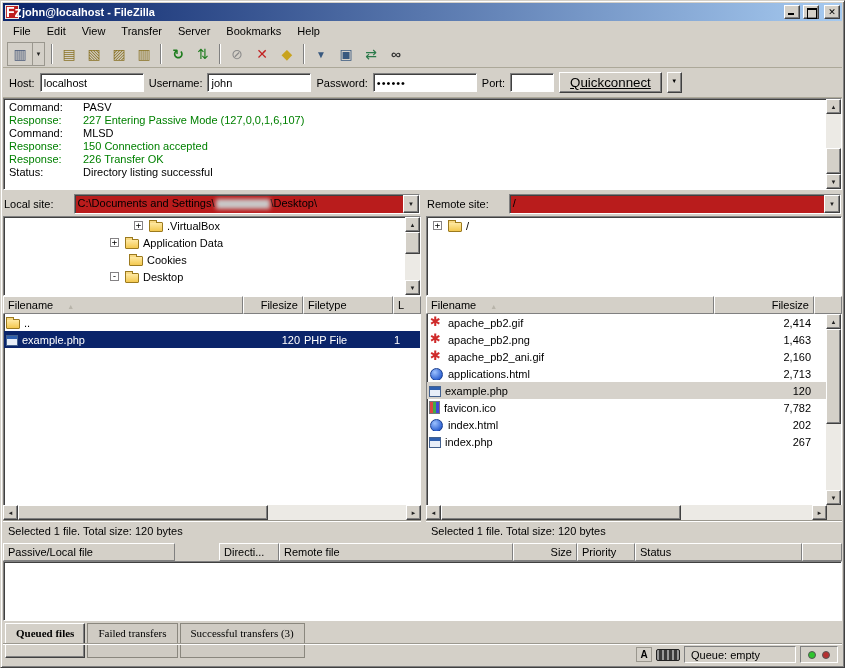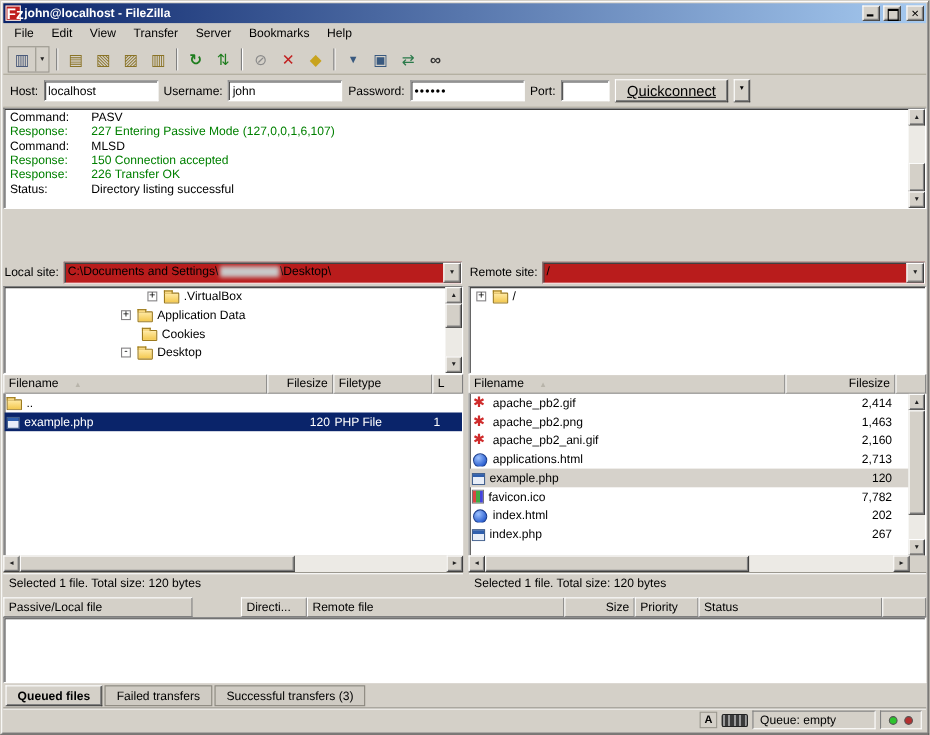--- a/index.html
+++ b/index.html
@@ -78,21 +78,21 @@
   .sb-v .sb-up { top: 0; left: 0; } .sb-v .sb-dn { bottom: 0; left: 0; }
   .sb-h .sb-lf { left: 0; top: 0; } .sb-h .sb-rt { right: 0; top: 0; }
 
   
   .main { flex: 1; display: flex; margin-top: 3px; min-height: 0; }
   .pane { display: flex; flex-direction: column; min-width: 0; }
   .pane-local { width: 418px; flex: none; }
   .vsplit { width: 5px; flex: none; }
   .pane-remote { flex: 1; }
 
-  .site-row { height: 21px; flex: none; display: flex; align-items: center; gap: 4px; padding: 0 1px; margin-top: 44px; }
+  .site-row { height: 21px; flex: none; display: flex; align-items: center; gap: 20px; padding: 0 1px; }
   .combo { flex: 1; height: 20px; display: flex; background: #b91c1c;
            border: 1px solid; border-color: #808080 #fff #fff #808080; box-shadow: inset 1px 1px 0 #404040; }
   .combo-val { flex: 1; padding: 2px 3px; white-space: nowrap; overflow: hidden; }
   .combo-dd { width: 16px; flex: none; font-size: 6px; display: flex; align-items: center; justify-content: center; color: #222; }
   .blurbox { display: inline-block; width: 54px; height: 10px; background: #c9c9c9; filter: blur(2px); vertical-align: middle; margin: 0 1px; }
 
   .tree { height: 80px; flex: none; position: relative; margin-top: 2px; background: #fff; overflow: hidden;
           border: 1px solid; border-color: #808080 #fff #fff #808080; box-shadow: inset 1px 1px 0 #404040; }
   .trow { height: 17px; display: flex; align-items: center; white-space: nowrap; }
   .tp-a { padding-left: 130px; } .tp-b { padding-left: 106px; } .tp-c { padding-left: 123px; } .tp-r { padding-left: 6px; }
@@ -130,21 +130,21 @@
 
   .pane-status { height: 20px; flex: none; padding: 4px 5px 0; border-top: 1px solid #9b988f; box-shadow: 0 1px 0 #fff inset; white-space: nowrap; overflow: hidden; }
 
   
   .queue { flex: none; margin-top: 3px; display: flex; flex-direction: column; }
   .q-hdr { height: 18px; display: flex; background: #d4d0c8; }
   .q-c1 { width: 172px; } .q-c2 { width: 60px; margin-left: 44px; } .q-c3 { width: 234px; } .q-c4 { width: 64px; text-align: right; }
   .q-c5 { width: 58px; } .q-c6 { width: 167px; } .q-c7 { flex: 1; }
   .q-body { height: 60px; background: #fff; border: 1px solid; border-color: #808080 #fff #fff #808080; box-shadow: inset 1px 1px 0 #404040; }
   .q-tabs { height: 22px; display: flex; gap: 2px; padding: 2px 0 0 2px; align-items: flex-start; }
-  .tab { height: 19px; padding: 3px 10px 0; background: #cfcbc3; border: 1px solid #8a877e; white-space: nowrap; }
+  .tab { height: 35px; padding: 3px 10px 0; background: #cfcbc3; border: 1px solid #8a877e; white-space: nowrap; font-family: Liberation Serif, serif; }
   .tab.active { background: #d4d0c8; font-weight: bold; border-color: #fff #404040 #404040 #fff; box-shadow: inset -1px -1px 0 #808080; }
 
   
   .statusbar { height: 22px; flex: none; display: flex; align-items: center; justify-content: flex-end; gap: 4px;
                padding: 0 4px; border-top: 1px solid #9b988f; box-shadow: 0 1px 0 #fff inset; }
   .ic-a { width: 16px; height: 15px; font-weight: bold; font-size: 10px; text-align: center; line-height: 14px; border: 1px solid #9a978e; }
   .ic-kbd { width: 24px; height: 12px; border-radius: 2px; background: #3a3a3a;
             background-image: repeating-linear-gradient(90deg, #9a9a9a 0 2px, #3a3a3a 2px 5px); border: 1px solid #222; }
   .sb-panel { height: 17px; display: flex; align-items: center; padding: 0 6px; background: #d4d0c8;
               border: 1px solid; border-color: #808080 #fff #fff #808080; }

